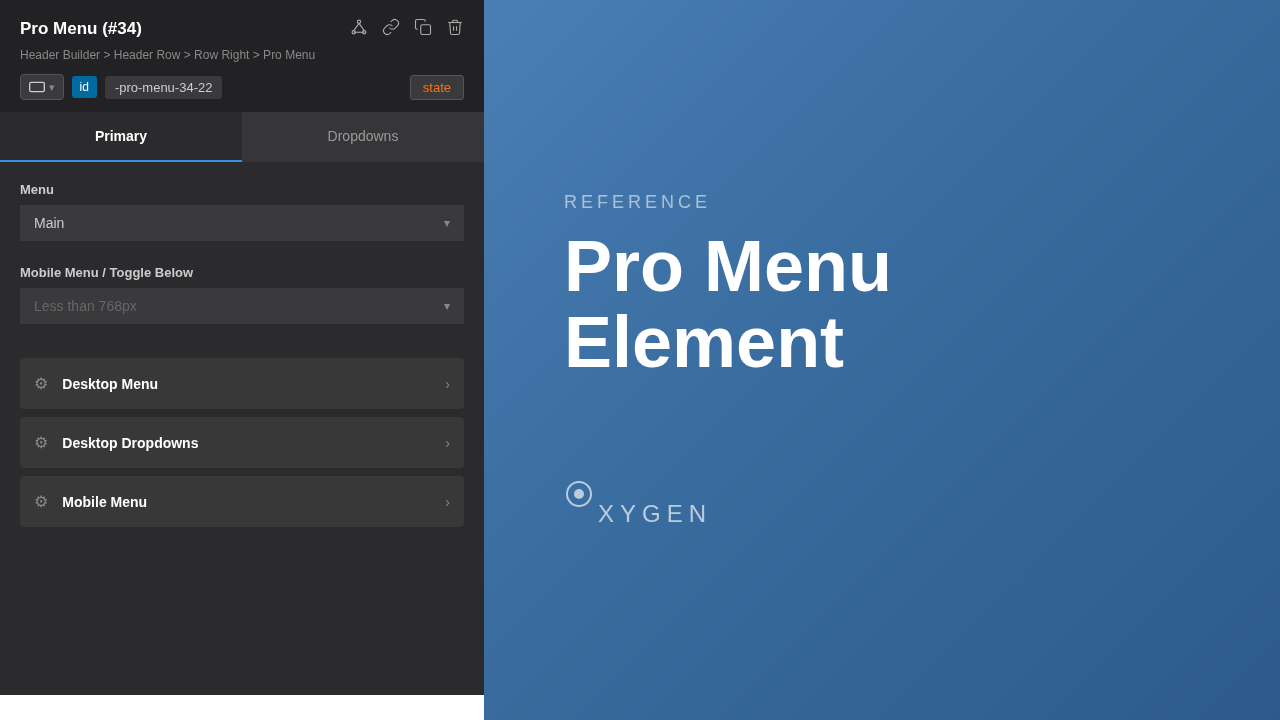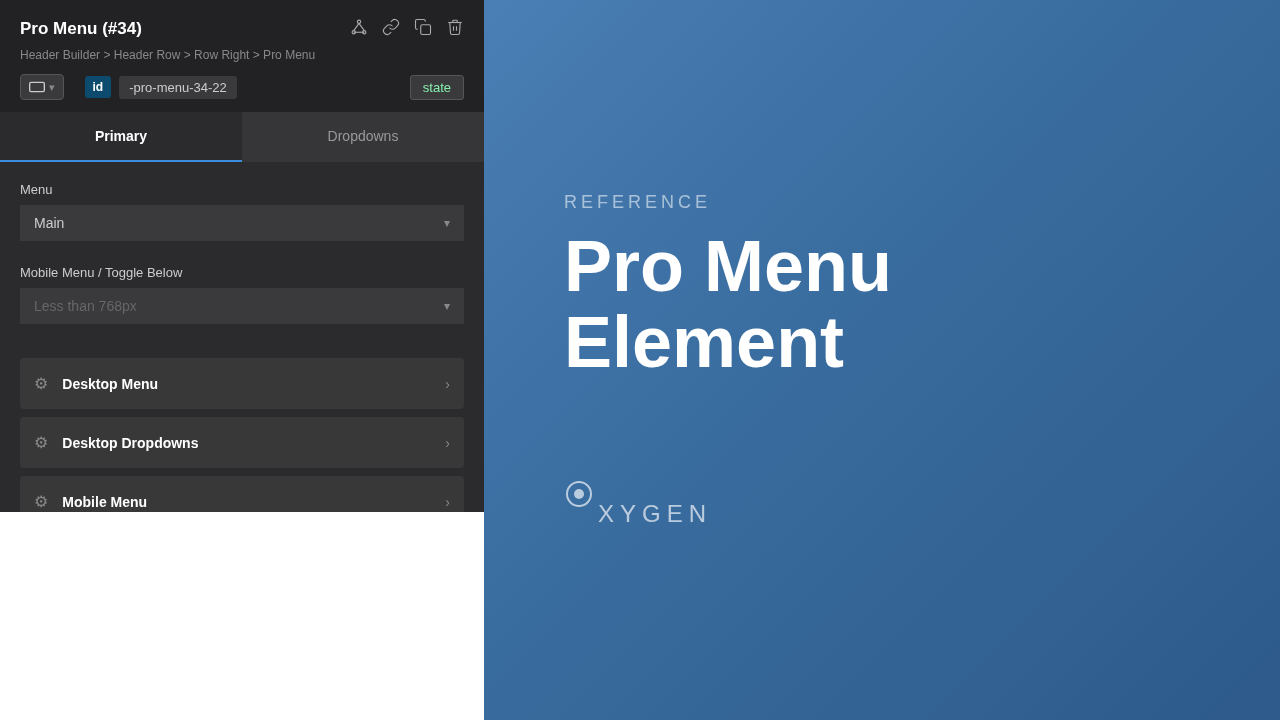--- a/index.html
+++ b/index.html
@@ -8,21 +8,21 @@
       width: 1280px;
       height: 720px;
       overflow: hidden;
       font-family: -apple-system, BlinkMacSystemFont, 'Segoe UI', Arial, sans-serif;
       display: flex;
     }
 
     
     .left-panel {
       width: 484px;
-      height: 512px;
+      height: 695px;
       background: #2b2b2e;
       display: flex;
       flex-direction: column;
       flex-shrink: 0;
     }
 
     
     .panel-header {
       background: #222225;
       padding: 18px 20px 12px;
@@ -73,40 +73,39 @@
       display: flex;
       align-items: center;
       gap: 4px;
       padding: 5px 8px;
       color: #ccc;
       font-size: 14px;
       cursor: pointer;
     }
 
     .id-badge {
-      background: #0c4a6e;
+      background: #0369a1;
       color: white;
       font-size: 12px;
-      font-weight: 700;
+      font-weight: 400;
       padding: 4px 8px;
       border-radius: 3px;
-      margin-left: 13px;
     }
 
     .selector-value {
       color: #cccccc;
       font-size: 13px;
       background: #3a3a3d;
       padding: 4px 10px;
       border-radius: 3px;
     }
 
     .state-btn {
       background: #3a3a3d;
-      color: #86efac;
+      color: #f97316;
       font-size: 13px;
       padding: 4px 12px;
       border-radius: 3px;
       border: 1px solid #555;
       cursor: pointer;
       margin-left: auto;
     }
 
     
     .tabs-row {
@@ -141,21 +140,21 @@
     .panel-content {
       padding: 20px;
       flex: 1;
       overflow-y: auto;
     }
 
     .field-label {
       color: #cccccc;
       font-size: 13px;
       margin-bottom: 8px;
-      font-weight: 400;
+      font-weight: 700;
     }
 
     .select-field {
       width: 100%;
       background: #3a3a3d;
       border: none;
       border-radius: 0;
       color: #cccccc;
       font-size: 14px;
       padding: 10px 14px;

